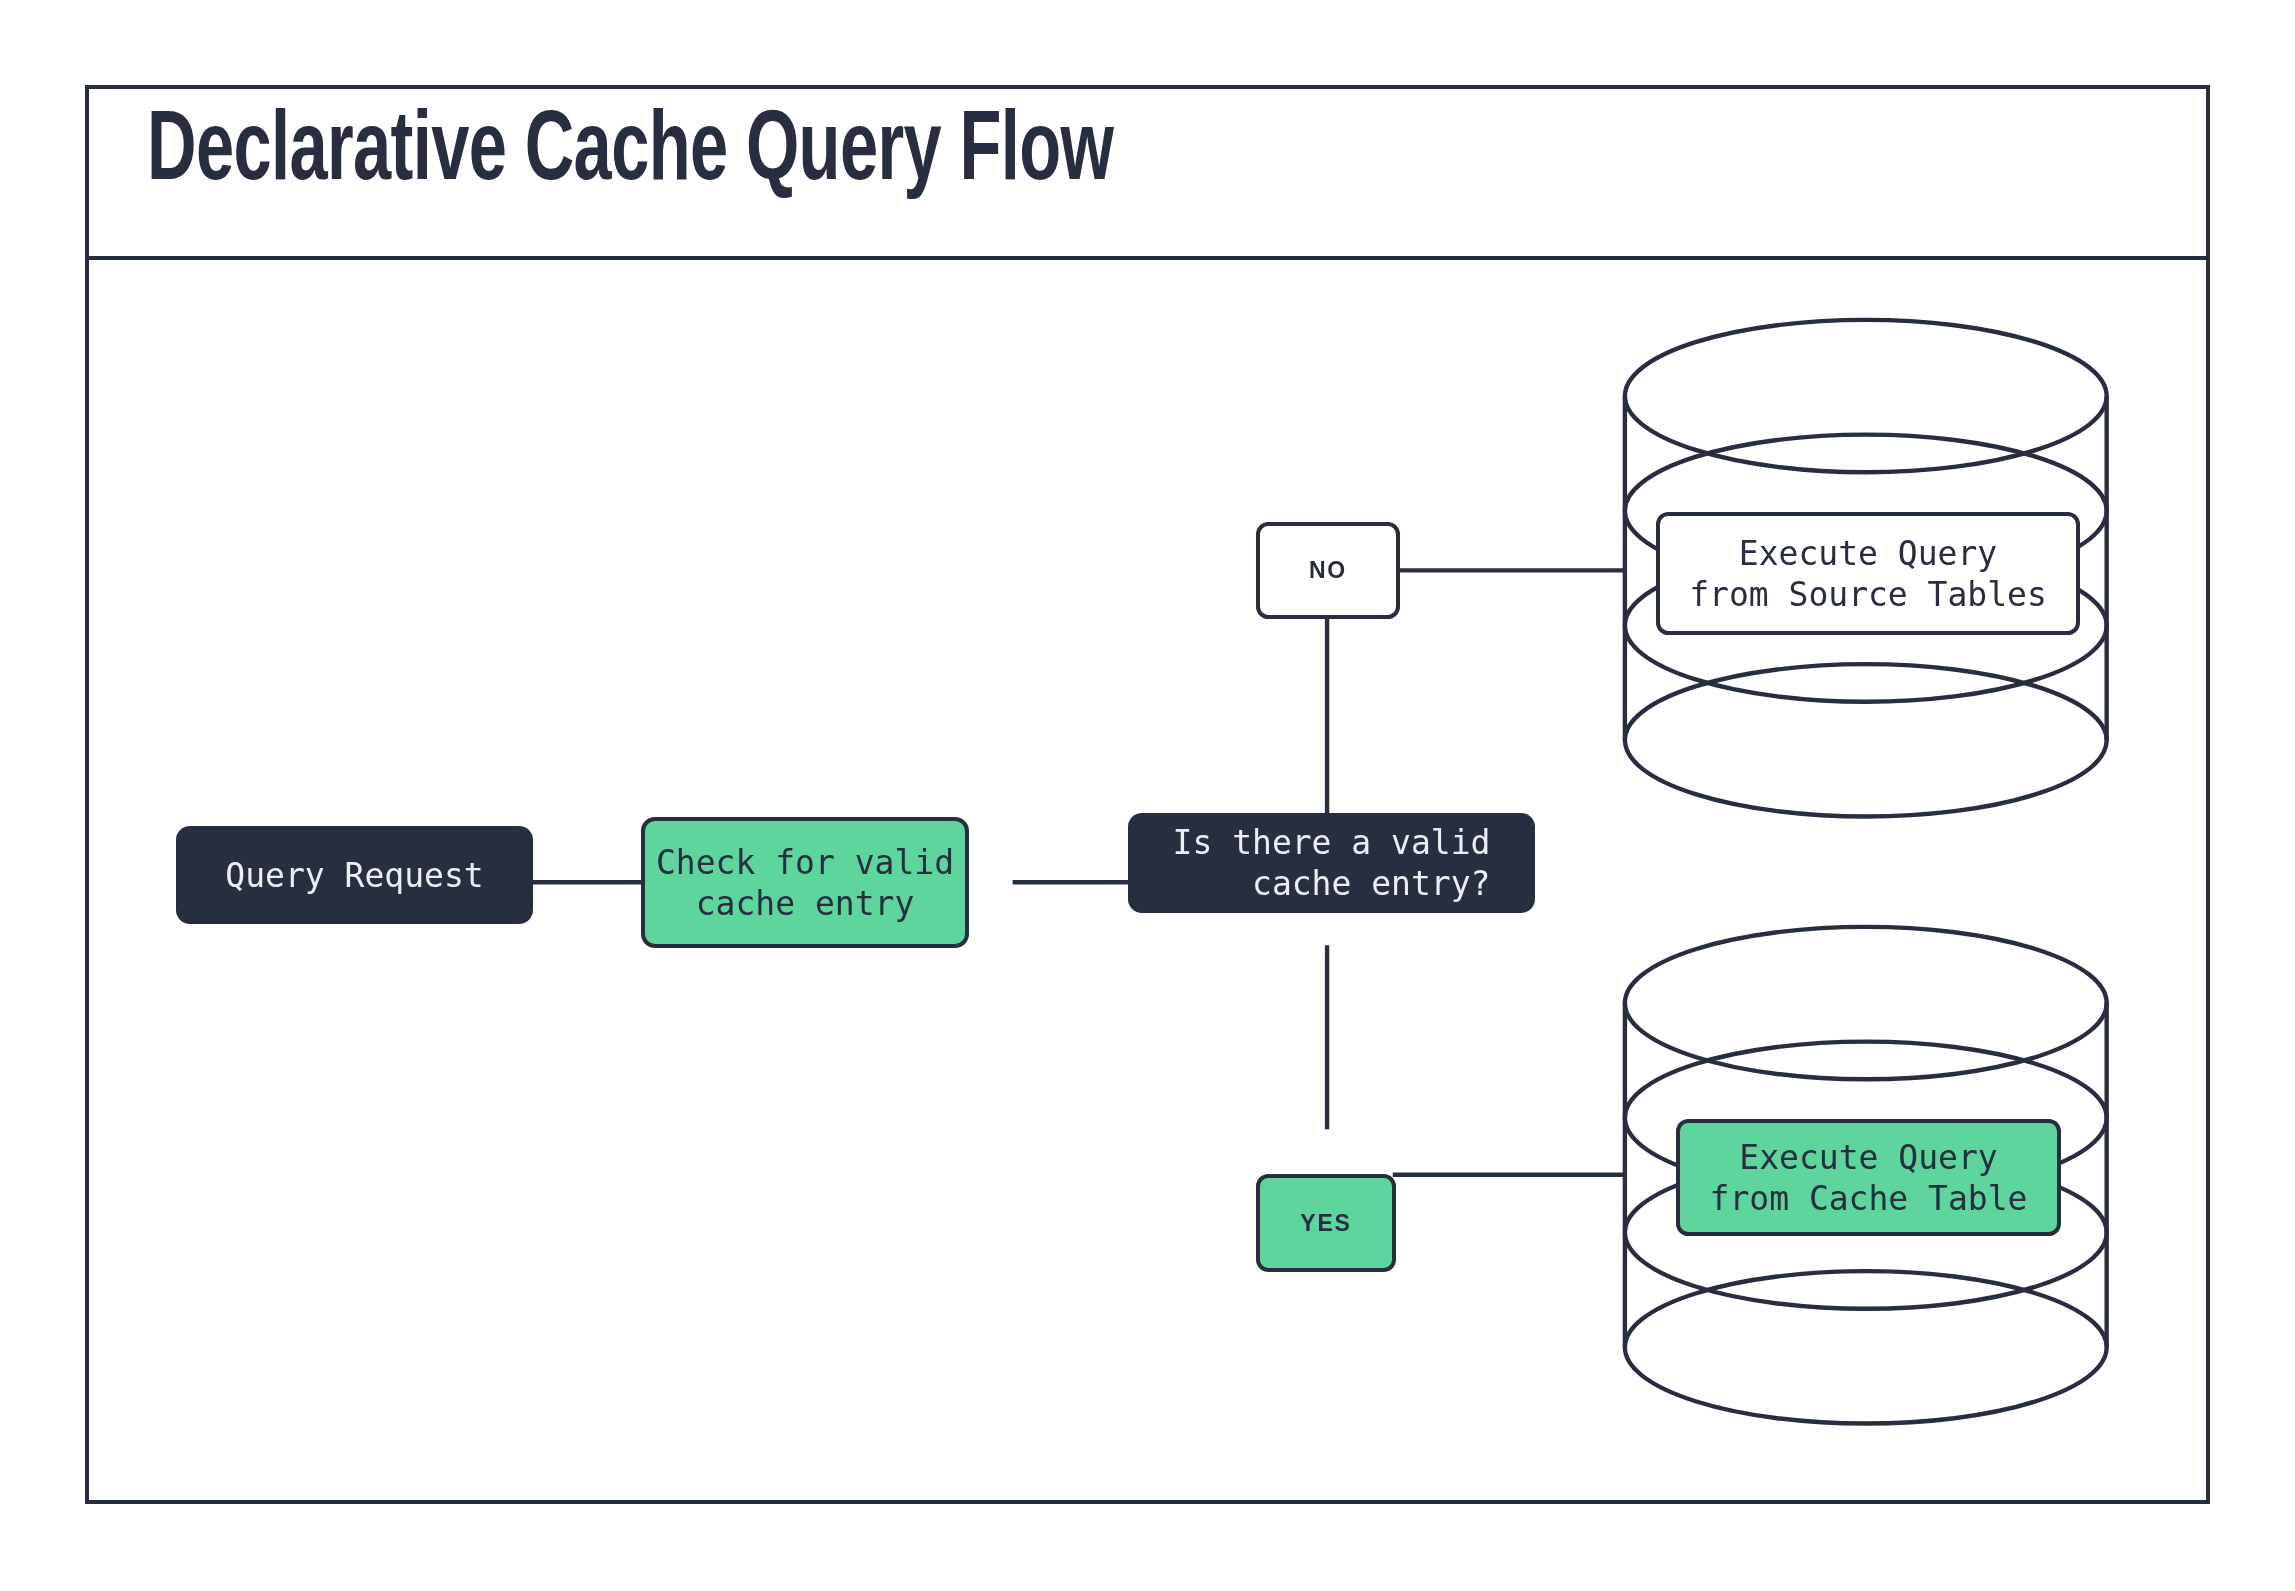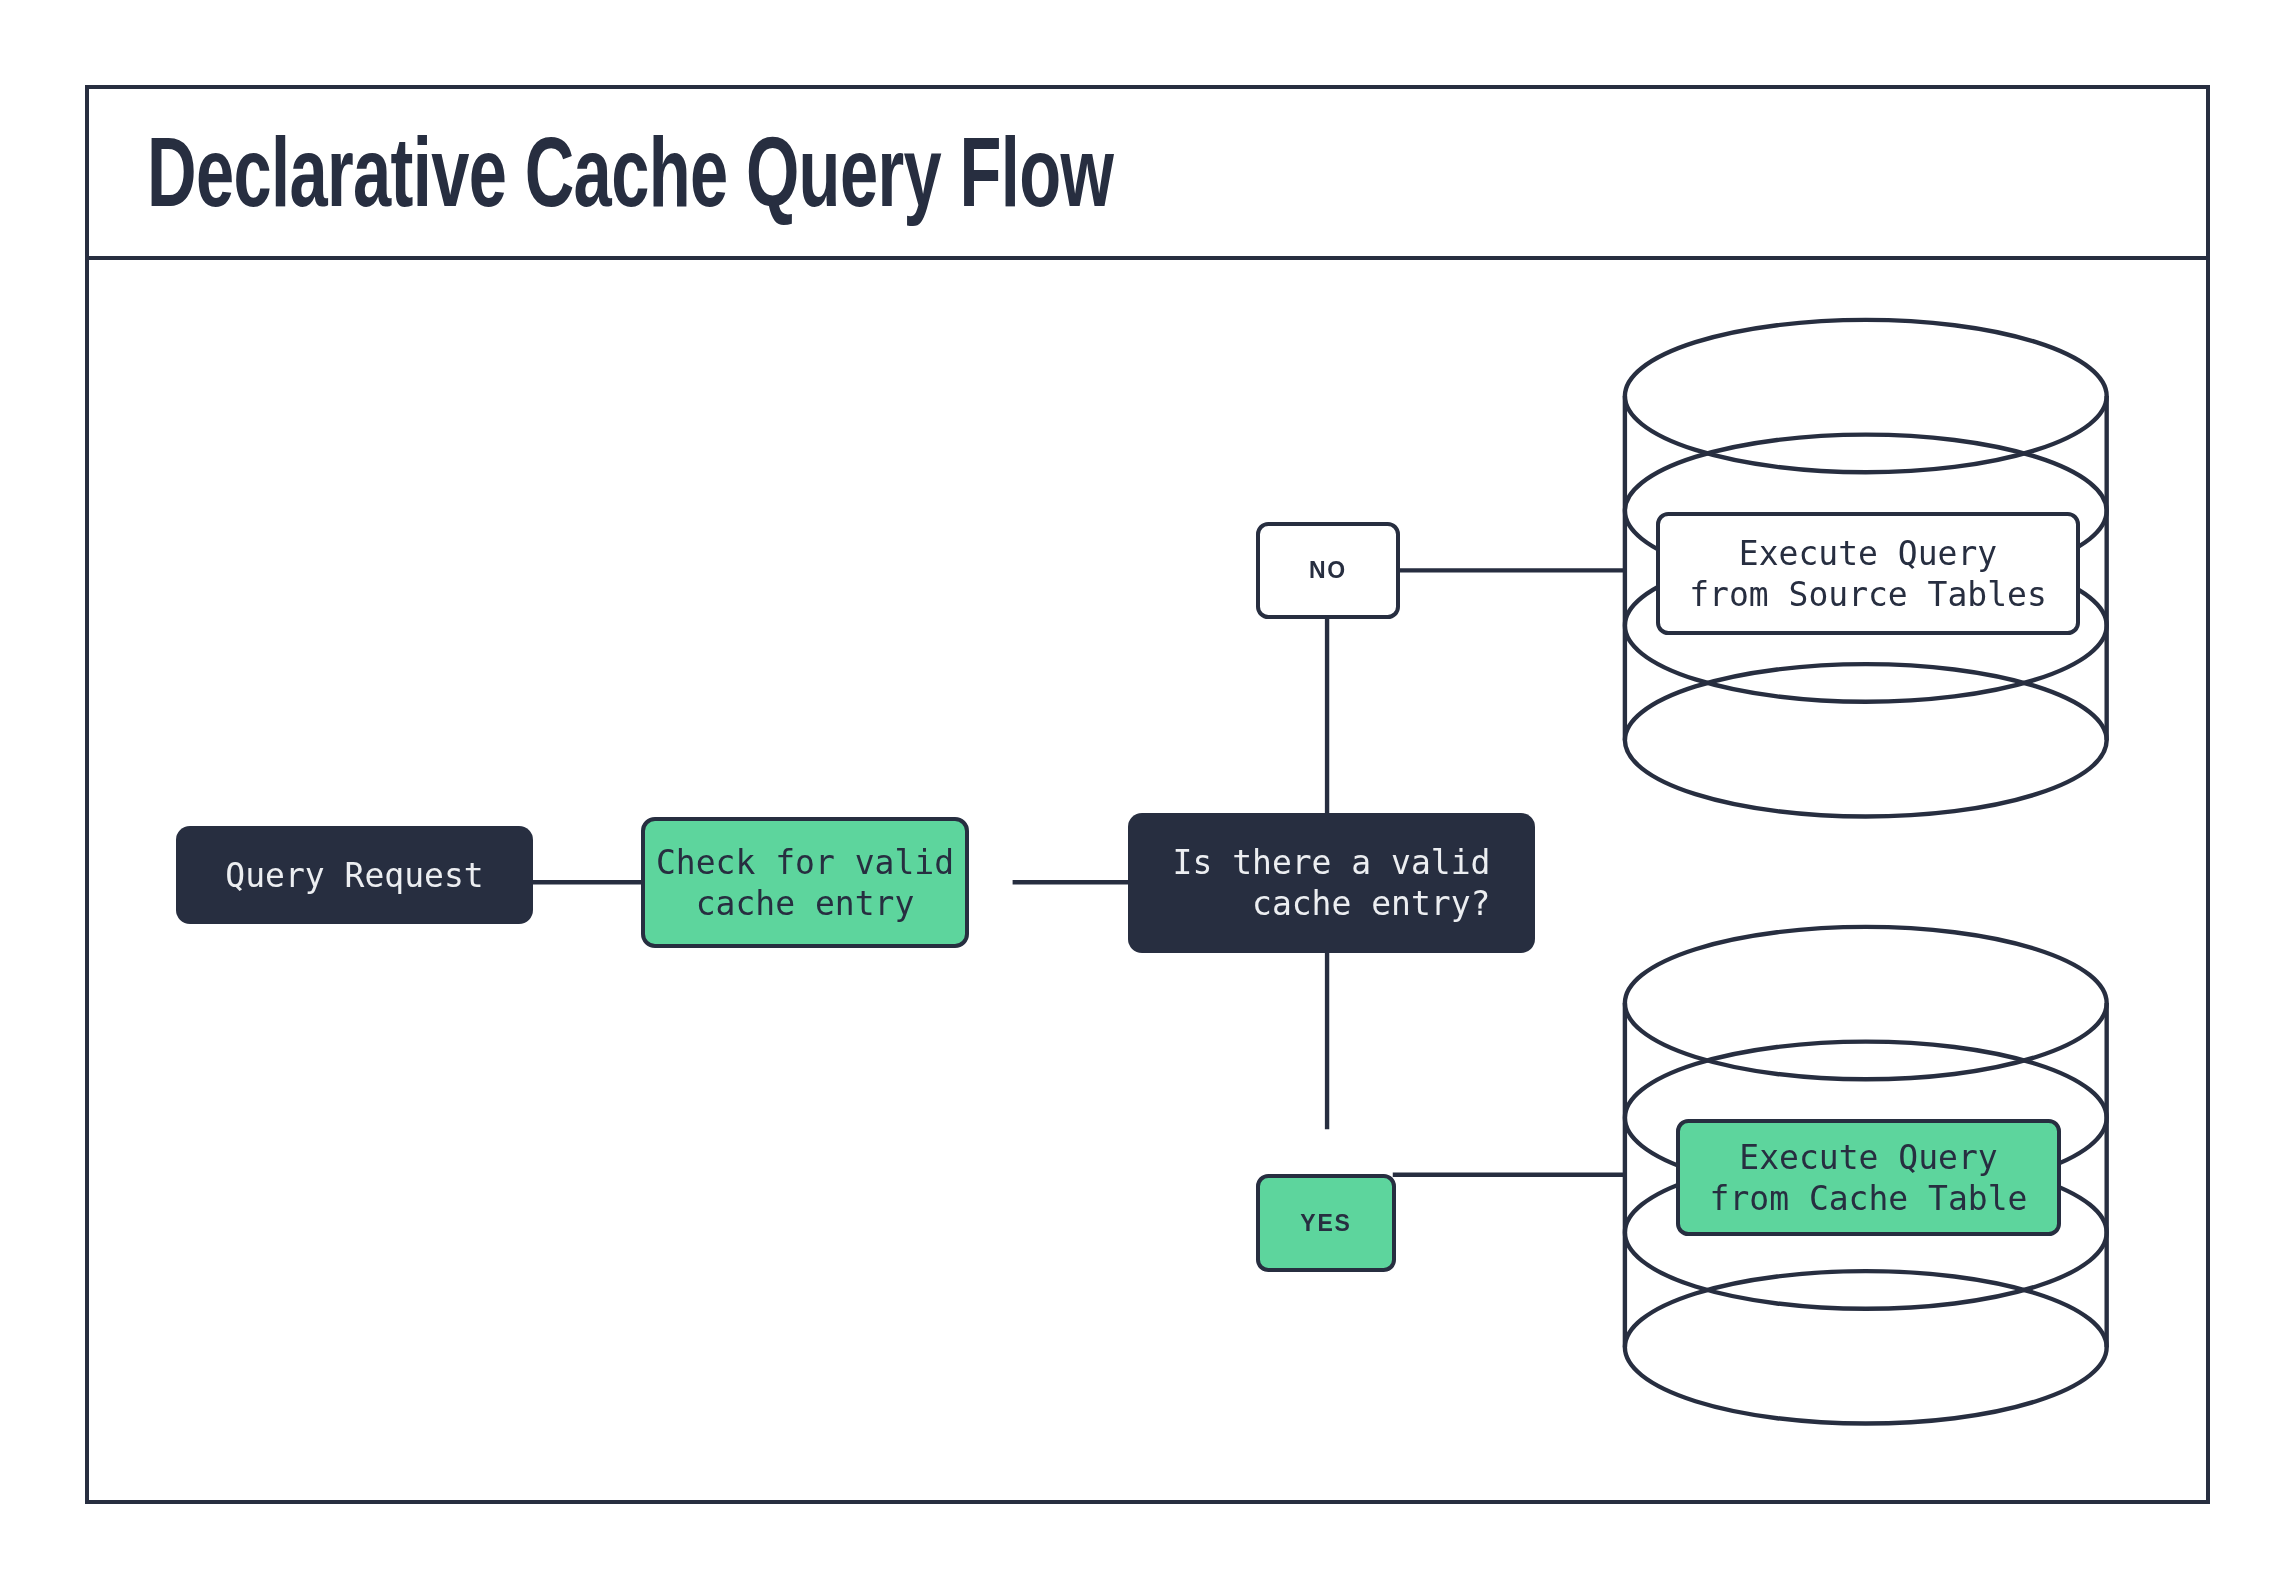--- a/index.html
+++ b/index.html
@@ -31,21 +31,21 @@
     height: 1419px;
     border: 4.4px solid #272e40;
     box-sizing: border-box;
     background: transparent;
   }
   .frame-header {
     height: 171px;
     border-bottom: 4.4px solid #272e40;
     box-sizing: border-box;
     display: flex;
-    align-items: center;
+    align-items: flex-start;
   }
   .page-title {
     font-family: "Liberation Sans", sans-serif;
     font-weight: 700;
     font-size: 98px;
     letter-spacing: -0.9px;
     color: #272e40;
     padding-left: 83px;
     transform: scaleX(0.70);
     transform-origin: 0 50%;
@@ -82,21 +82,21 @@
   }
   .branch-label {
     font-family: "Liberation Sans", sans-serif;
     font-weight: 700;
     font-size: 23px;
     letter-spacing: 1.8px;
     border-radius: 12.3px;
   }
   #node-query-request { left: 176px; top: 826px; width: 357px; height: 98px; }
   #node-check-cache   { left: 641px; top: 817px; width: 328px; height: 131px; }
-  #node-decision      { left: 1128px; top: 813px; width: 407px; height: 140px; }
+  #node-decision      { left: 1128px; top: 813px; width: 407px; height: 100px; }
   #node-no            { left: 1256px; top: 522px;  width: 144px; height: 97px; }
   #node-yes           { left: 1256px; top: 1126px; width: 140px; height: 98px; margin-top: 48px; }
   #node-source-db-label { left: 1656px; top: 512px;  width: 424px; height: 123px; border-radius: 12.3px; }
   #node-cache-db-label  { left: 1676px; top: 1119px; width: 385px; height: 117px; border-radius: 12.3px; }
 </style>
 </head>
 <body>
 
 <div class="canvas">
 

